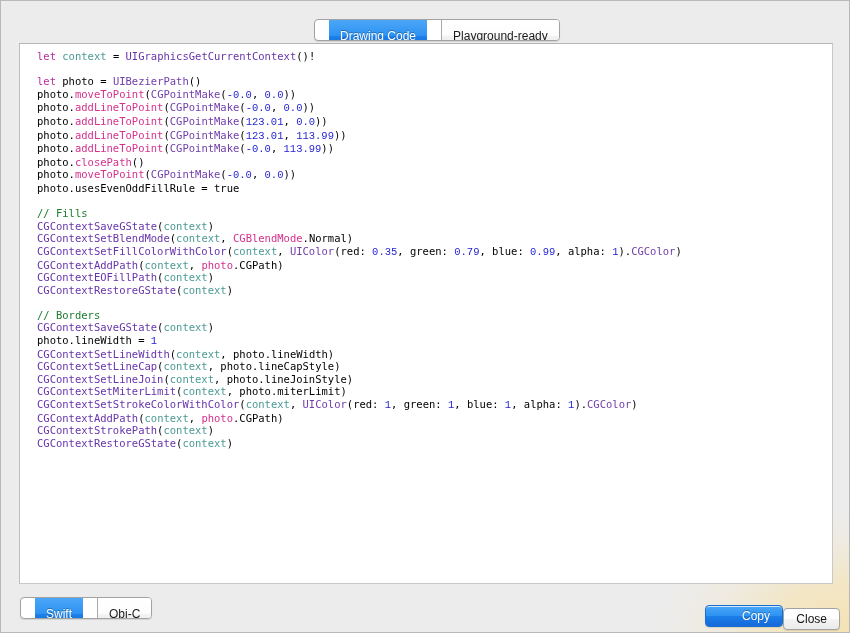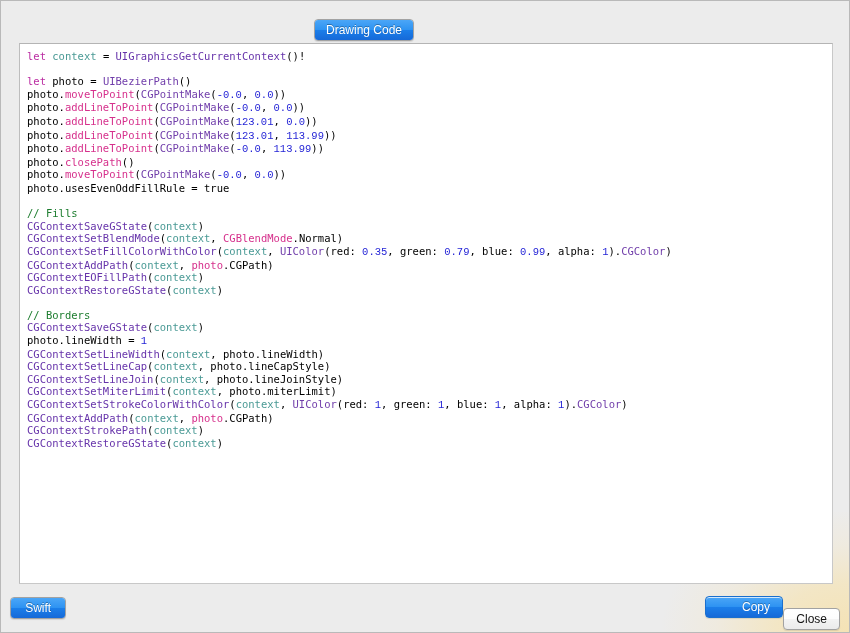--- a/index.html
+++ b/index.html
@@ -64,25 +64,26 @@
   }
   .seg {
     display: flex;
     align-items: center;
     justify-content: center;
     height: 100%;
     box-sizing: border-box;
     font-size: 12px;
     line-height: 1;
     color: #1b1b1b;
-    padding: 4px 11px;
+    padding: 16px 11px;
     background: linear-gradient(to bottom, #ffffff 0%, #fdfdfd 48%, #f2f2f2 52%, #eaeaea 100%);
     cursor: default;
     user-select: none;
     white-space: nowrap;
+    margin-left: 14px;
   }
   .seg + .seg {
     border-left: 1px solid #a9a9a9;
   }
   .seg.selected {
     color: #ffffff;
     text-shadow: 0 -1px 0 rgba(0,0,0,0.30);
     background: linear-gradient(to bottom, #4ba6f7 0%, #2e93f2 48%, #1b7ee9 52%, #1669d8 100%);
     border-left-color: #1669d8;
   }
@@ -93,20 +94,21 @@
     left: 18px;
     top: 42px;
     width: 814px;
     height: 541px;
     box-sizing: border-box;
     background: #ffffff;
     border: 1px solid #c8c8c8;
     border-top-color: #b4b4b4;
     border-left-color: #bdbdbd;
     overflow: hidden;
+    padding-left: 10px;
   }
   #code {
     margin: 0;
     padding: 6px 0 0 7px;
     font-family: "DejaVu Sans Mono", "Liberation Mono", monospace;
     font-size: 10.5px;
     line-height: 12.6px;
     color: #000000;
     white-space: pre;
     letter-spacing: 0px;
@@ -127,24 +129,23 @@
 
   
   #bottom-bar {
     position: absolute;
     left: 0;
     bottom: 0;
     width: 850px;
     height: 48px;
   }
   #lang-group {
-    left: 9px;
+    left: 19px;
     top: 13px;
     height: 20px;
-    flex-direction: column;
   }
   .btn {
     position: absolute;
     height: 22px;
     box-sizing: border-box;
     display: flex;
     align-items: center;
     justify-content: center;
     font-size: 12px;
     line-height: 1;
@@ -159,33 +160,34 @@
   .btn.default {
     color: #ffffff;
     text-shadow: 0 -1px 0 rgba(0,0,0,0.28);
     border-color: #1a6fce;
     background: linear-gradient(to bottom, #4ba6f7 0%, #2e93f2 48%, #1b7ee9 52%, #1669d8 100%);
   }
   .btn.plainbtn {
     color: #141414;
     background: linear-gradient(to bottom, #ffffff 0%, #fdfdfd 48%, #f3f3f3 52%, #ebebeb 100%);
   }
-  #copy-button  { right: 68px; top: 12px; min-width: 58px; padding-left: 36px; }
+  #copy-button  { right: 68px; top: 21px; min-width: 58px; padding-left: 36px; }
   #close-button { right: 11px; top: 24px; min-width: 52px; }
 </style>
 </head>
 <body>
 
 <div id="window">
 
   <div id="corner-wash"></div>
 
   <div id="top-bar">
     <div class="seg-group" id="tab-group">
       <div class="seg selected">Drawing Code</div>
+      <div class="seg">Playground-ready</div>
     </div>
   </div>
 
   <div id="code-panel">
     <pre id="code"><span class="ln"><span class="kw">let</span> <span class="ident">context</span> <span class="plain">=</span> <span class="fn">UIGraphicsGetCurrentContext</span><span class="plain">()!</span></span><span class="ln"> </span><span class="ln"><span class="kw">let</span> <span class="plain">photo =</span> <span class="type">UIBezierPath</span><span class="plain">()</span></span><span class="ln"><span class="plain">photo.</span><span class="meth">moveToPoint</span><span class="plain">(</span><span class="type">CGPointMake</span><span class="plain">(</span><span class="num">-0.0</span><span class="plain">, </span><span class="num">0.0</span><span class="plain">))</span></span><span class="ln"><span class="plain">photo.</span><span class="meth">addLineToPoint</span><span class="plain">(</span><span class="type">CGPointMake</span><span class="plain">(</span><span class="num">-0.0</span><span class="plain">, </span><span class="num">0.0</span><span class="plain">))</span></span><span class="ln"><span class="plain">photo.</span><span class="meth">addLineToPoint</span><span class="plain">(</span><span class="type">CGPointMake</span><span class="plain">(</span><span class="num">123.01</span><span class="plain">, </span><span class="num">0.0</span><span class="plain">))</span></span><span class="ln"><span class="plain">photo.</span><span class="meth">addLineToPoint</span><span class="plain">(</span><span class="type">CGPointMake</span><span class="plain">(</span><span class="num">123.01</span><span class="plain">, </span><span class="num">113.99</span><span class="plain">))</span></span><span class="ln"><span class="plain">photo.</span><span class="meth">addLineToPoint</span><span class="plain">(</span><span class="type">CGPointMake</span><span class="plain">(</span><span class="num">-0.0</span><span class="plain">, </span><span class="num">113.99</span><span class="plain">))</span></span><span class="ln"><span class="plain">photo.</span><span class="meth">closePath</span><span class="plain">()</span></span><span class="ln"><span class="plain">photo.</span><span class="meth">moveToPoint</span><span class="plain">(</span><span class="type">CGPointMake</span><span class="plain">(</span><span class="num">-0.0</span><span class="plain">, </span><span class="num">0.0</span><span class="plain">))</span></span><span class="ln"><span class="plain">photo.usesEvenOddFillRule = true</span></span><span class="ln"> </span><span class="ln"><span class="cmt">// Fills</span></span><span class="ln"><span class="fn">CGContextSaveGState</span><span class="plain">(</span><span class="ident">context</span><span class="plain">)</span></span><span class="ln"><span class="fn">CGContextSetBlendMode</span><span class="plain">(</span><span class="ident">context</span><span class="plain">, </span><span class="enum">CGBlendMode</span><span class="prop">.Normal</span><span class="plain">)</span></span><span class="ln"><span class="fn">CGContextSetFillColorWithColor</span><span class="plain">(</span><span class="ident">context</span><span class="plain">, </span><span class="type">UIColor</span><span class="plain">(red: </span><span class="num">0.35</span><span class="plain">, green: </span><span class="num">0.79</span><span class="plain">, blue: </span><span class="num">0.99</span><span class="plain">, alpha: </span><span class="num">1</span><span class="plain">).</span><span class="type">CGColor</span><span class="plain">)</span></span><span class="ln"><span class="fn">CGContextAddPath</span><span class="plain">(</span><span class="ident">context</span><span class="plain">, </span><span class="meth">photo</span><span class="prop">.CGPath</span><span class="plain">)</span></span><span class="ln"><span class="fn">CGContextEOFillPath</span><span class="plain">(</span><span class="ident">context</span><span class="plain">)</span></span><span class="ln"><span class="fn">CGContextRestoreGState</span><span class="plain">(</span><span class="ident">context</span><span class="plain">)</span></span><span class="ln"> </span><span class="ln"><span class="cmt">// Borders</span></span><span class="ln"><span class="fn">CGContextSaveGState</span><span class="plain">(</span><span class="ident">context</span><span class="plain">)</span></span><span class="ln"><span class="plain">photo.</span><span class="prop">lineWidth</span><span class="plain"> = </span><span class="num">1</span></span><span class="ln"><span class="fn">CGContextSetLineWidth</span><span class="plain">(</span><span class="ident">context</span><span class="plain">, photo</span><span class="prop">.lineWidth</span><span class="plain">)</span></span><span class="ln"><span class="fn">CGContextSetLineCap</span><span class="plain">(</span><span class="ident">context</span><span class="plain">, photo</span><span class="prop">.lineCapStyle</span><span class="plain">)</span></span><span class="ln"><span class="fn">CGContextSetLineJoin</span><span class="plain">(</span><span class="ident">context</span><span class="plain">, photo</span><span class="prop">.lineJoinStyle</span><span class="plain">)</span></span><span class="ln"><span class="fn">CGContextSetMiterLimit</span><span class="plain">(</span><span class="ident">context</span><span class="plain">, photo</span><span class="prop">.miterLimit</span><span class="plain">)</span></span><span class="ln"><span class="fn">CGContextSetStrokeColorWithColor</span><span class="plain">(</span><span class="ident">context</span><span class="plain">, </span><span class="type">UIColor</span><span class="plain">(red: </span><span class="num">1</span><span class="plain">, green: </span><span class="num">1</span><span class="plain">, blue: </span><span class="num">1</span><span class="plain">, alpha: </span><span class="num">1</span><span class="plain">).</span><span class="type">CGColor</span><span class="plain">)</span></span><span class="ln"><span class="fn">CGContextAddPath</span><span class="plain">(</span><span class="ident">context</span><span class="plain">, </span><span class="meth">photo</span><span class="prop">.CGPath</span><span class="plain">)</span></span><span class="ln"><span class="fn">CGContextStrokePath</span><span class="plain">(</span><span class="ident">context</span><span class="plain">)</span></span><span class="ln"><span class="fn">CGContextRestoreGState</span><span class="plain">(</span><span class="ident">context</span><span class="plain">)</span></span></pre>
   </div>
 
   <div id="bottom-bar">
     <div class="seg-group" id="lang-group">
       <div class="seg selected">Swift</div>

